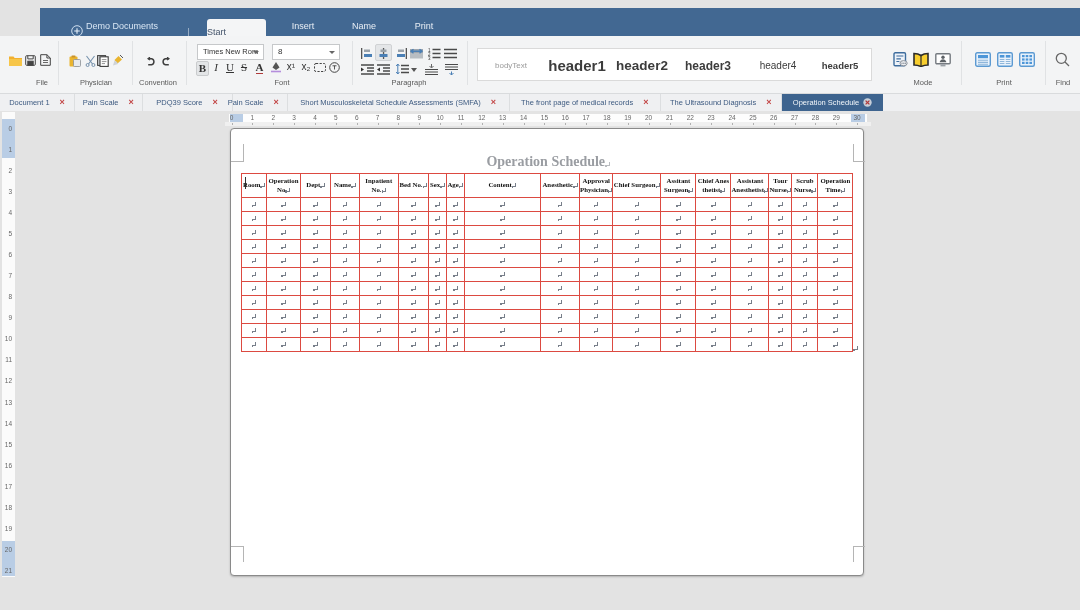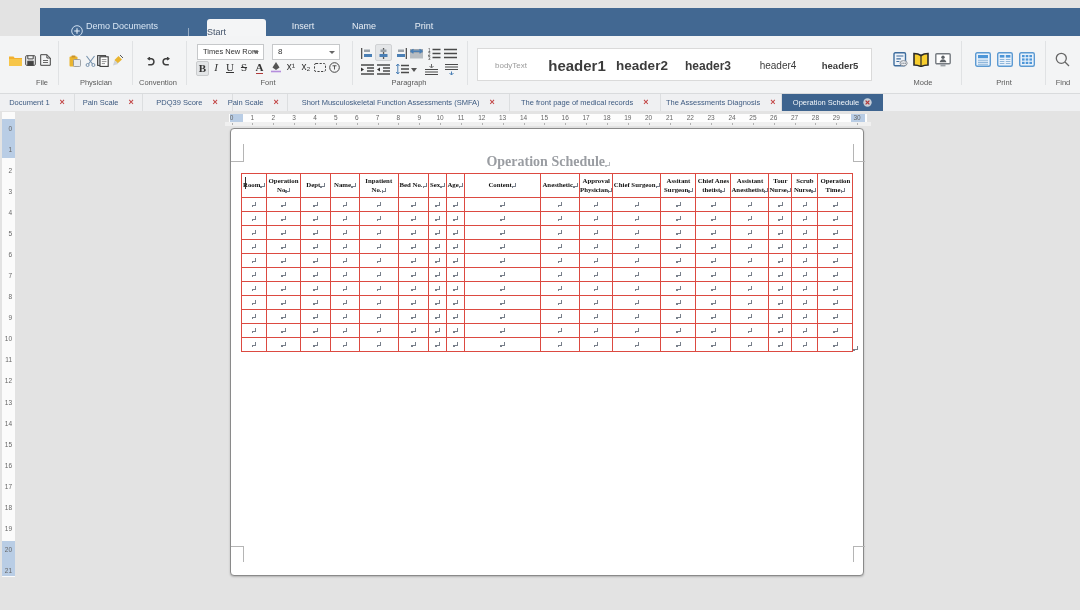--- a/index.html
+++ b/index.html
@@ -148,21 +148,21 @@
       </svg>
     <div class="fbtn" style="left:285px;width:12px;font-size:10px">x¹</div>
     <div class="fbtn" style="left:300px;width:12px;font-size:10px">x₂</div>
     <svg class="ric" style="left:314px;top:27px" width="12" height="9" viewBox="0 0 12 9" fill="none" stroke="#444">
         <rect x=".5" y=".5" width="11" height="8" rx="1.5" stroke-dasharray="2.2 1.4"></rect>
       </svg>
     <svg class="ric" style="left:329px;top:26px" width="11" height="11" viewBox="0 0 11 11" fill="none" stroke="#444">
         <circle cx="5.5" cy="5.5" r="4.8"></circle>
         <path d="M3.5 3.8h4M5.5 3.8v3.7" stroke-width=".9"></path>
       </svg>
-    <div class="glabel" style="left:268px">Font</div>
+    <div class="glabel" style="left:282px">Font</div>
 
     <div class="glabel" style="left:409px">Paragraph</div>
 
     <div class="stylebox">
       <span style="left:33px;font-size:8px;color:#9a9a9a">bodyText</span>
       <span style="left:99px;font-size:15px;font-weight:bold">header1</span>
       <span style="left:164px;font-size:13.5px;font-weight:bold">header2</span>
       <span style="left:230px;font-size:12px;font-weight:bold">header3</span>
       <span style="left:300px;font-size:10px;font-weight:normal">header4</span>
       <span style="left:362px;font-size:9.5px;font-weight:bold">header5</span>
@@ -284,29 +284,29 @@
       </div>
       <div class="dt" style="left:142.5px;width:90px">
         <span>PDQ39 Score</span>
         <em>×</em>
       </div>
       <div class="dt" style="left:220px;width:67.5px">
         <span>Pain Scale</span>
         <em>×</em>
       </div>
       <div class="dt" style="left:287.5px;width:222.5px">
-        <span>Short Musculoskeletal Function Assessments (SMFA)</span>
+        <span>Short Musculoskeletal Schedule Assessments (SMFA)</span>
         <em>×</em>
       </div>
       <div class="dt" style="left:510px;width:150.5px">
         <span>The front page of medical records</span>
         <em>×</em>
       </div>
       <div class="dt" style="left:660.5px;width:121.5px">
-        <span>The Assessments Diagnosis</span>
+        <span>The Ultrasound Diagnosis</span>
         <em>×</em>
       </div>
       <div class="dt active" style="left:782px;width:101px">
         <span>Operation Schedule</span>
         <svg width="9" height="9" viewBox="0 0 9 9" style="margin-left:4px;flex:none">
           <circle cx="4.5" cy="4.5" r="4.2" fill="#c7cfd9"></circle>
           <path d="M2.6 2.6L6.4 6.4M6.4 2.6L2.6 6.4" stroke="#b03a3a" stroke-width="1.3"></path>
         </svg>
       </div>
     </div>

